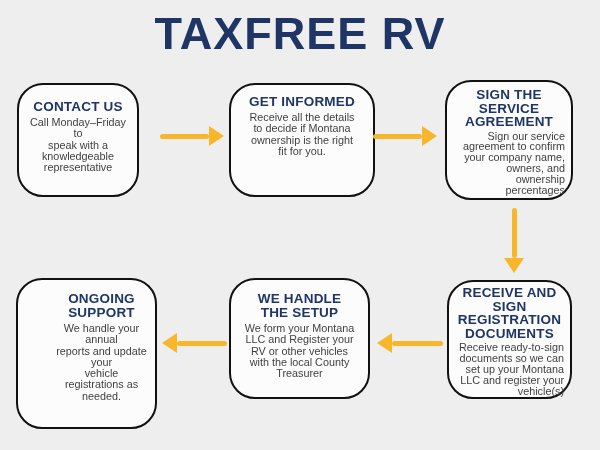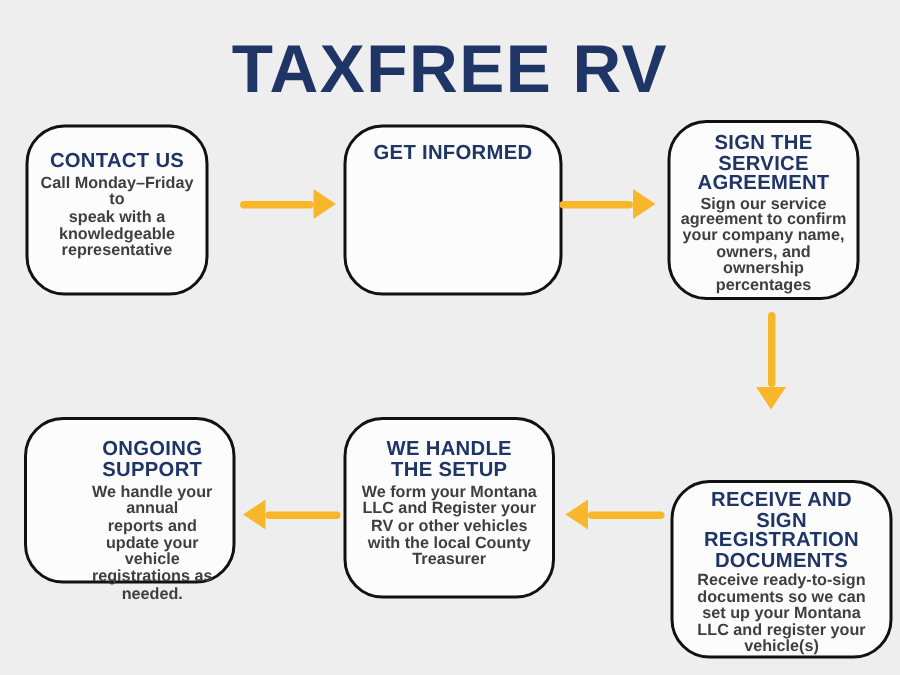--- a/index.html
+++ b/index.html
@@ -10,21 +10,21 @@
   .canvas{
     position:relative;
     width:600px;
     height:450px;
     background:#efeeee;
     overflow:hidden;
   }
   .page-title{
     position:absolute;
     top:10px; left:0; right:0;
-    margin:12px;
+    margin:0;
     text-align:center;
     font-size:45px;
     font-weight:800;
     letter-spacing:1px;
     line-height:1.05;
     color:#1f3566;
   }
   .box{
     position:absolute;
     box-sizing:border-box;
@@ -39,33 +39,33 @@
     font-size:13.5px;
     font-weight:800;
     color:#1f3566;
     line-height:14px;
     letter-spacing:0.2px;
     white-space:pre-line;
     margin-bottom:3px;
   }
   .box .body-text{
     font-size:10.8px;
-    font-weight:700;
+    font-weight:400;
     color:#3f3f3f;
     line-height:11.3px;
     white-space:pre-line;
   }
   .b1{left:17px;  top:83px;  width:122px; height:114px; padding-top:15px;}
   .b2{left:229px; top:83px;  width:146px; height:114px; padding-top:10px;}
   .b3{left:445px; top:80px;  width:128px; height:120px; padding-top:6px;}
-  .b4{left:16px;  top:278px; width:141px; height:111px; padding-top:12px;padding-left:36px;}
+  .b4{left:16px;  top:278px; width:141px; height:151px; padding-top:12px;padding-left:36px;}
   .b5{left:229px; top:278px; width:141px; height:121px; padding-top:12px;}
-  .b6{left:447px; top:280px; width:148px; height:119px; padding-top:4px;margin-top:40px;}
+  .b6{left:447px; top:280px; width:125px; height:119px; padding-top:4px;}
   .tight .heading{line-height:13.5px; margin-bottom:2px;}
-  .tight .body-text{line-height:10.9px;}
+  .tight .body-text{line-height:10.9px;text-align:right;}
 
   .arrow{
     position:absolute;
     display:flex;
     align-items:center;
   }
   .arrow .shaft{
     flex:1;
     height:5px;
     background:#f8b72a;
@@ -114,20 +114,24 @@
   <div class="box b1">
     <div class="heading">CONTACT US</div>
     <div class="body-text">Call Monday–Friday to
 speak with a
 knowledgeable
 representative</div>
   </div>
 
   <div class="box b2">
     <div class="heading">GET INFORMED</div>
+    <div class="body-text">Receive all the details
+to decide if Montana
+ownership is the right
+fit for you.</div>
   </div>
 
   <div class="box b3 tight">
     <div class="heading">SIGN THE
 SERVICE
 AGREEMENT</div>
     <div class="body-text">Sign our service
 agreement to confirm
 your company name,
 owners, and

